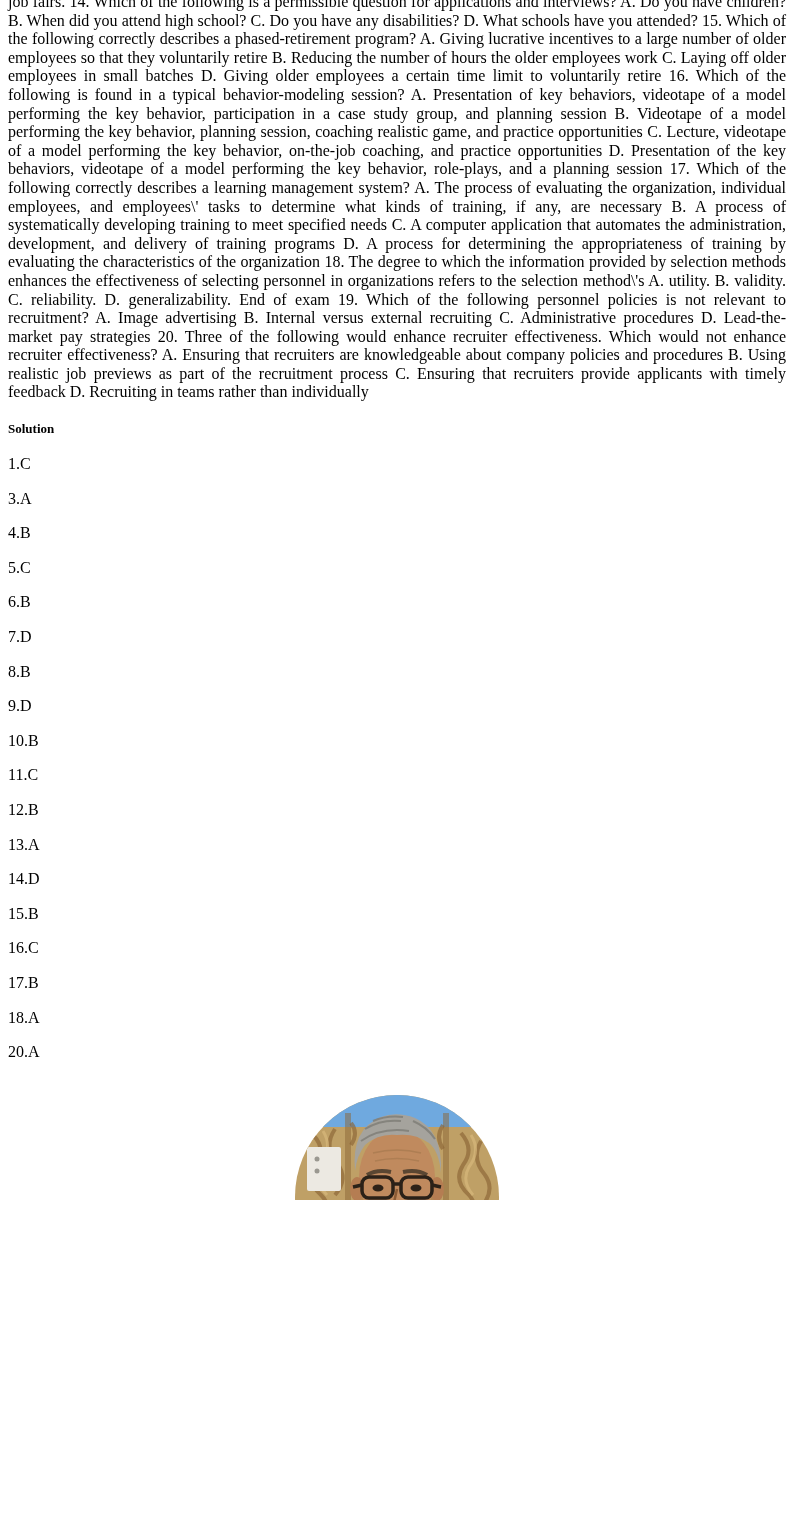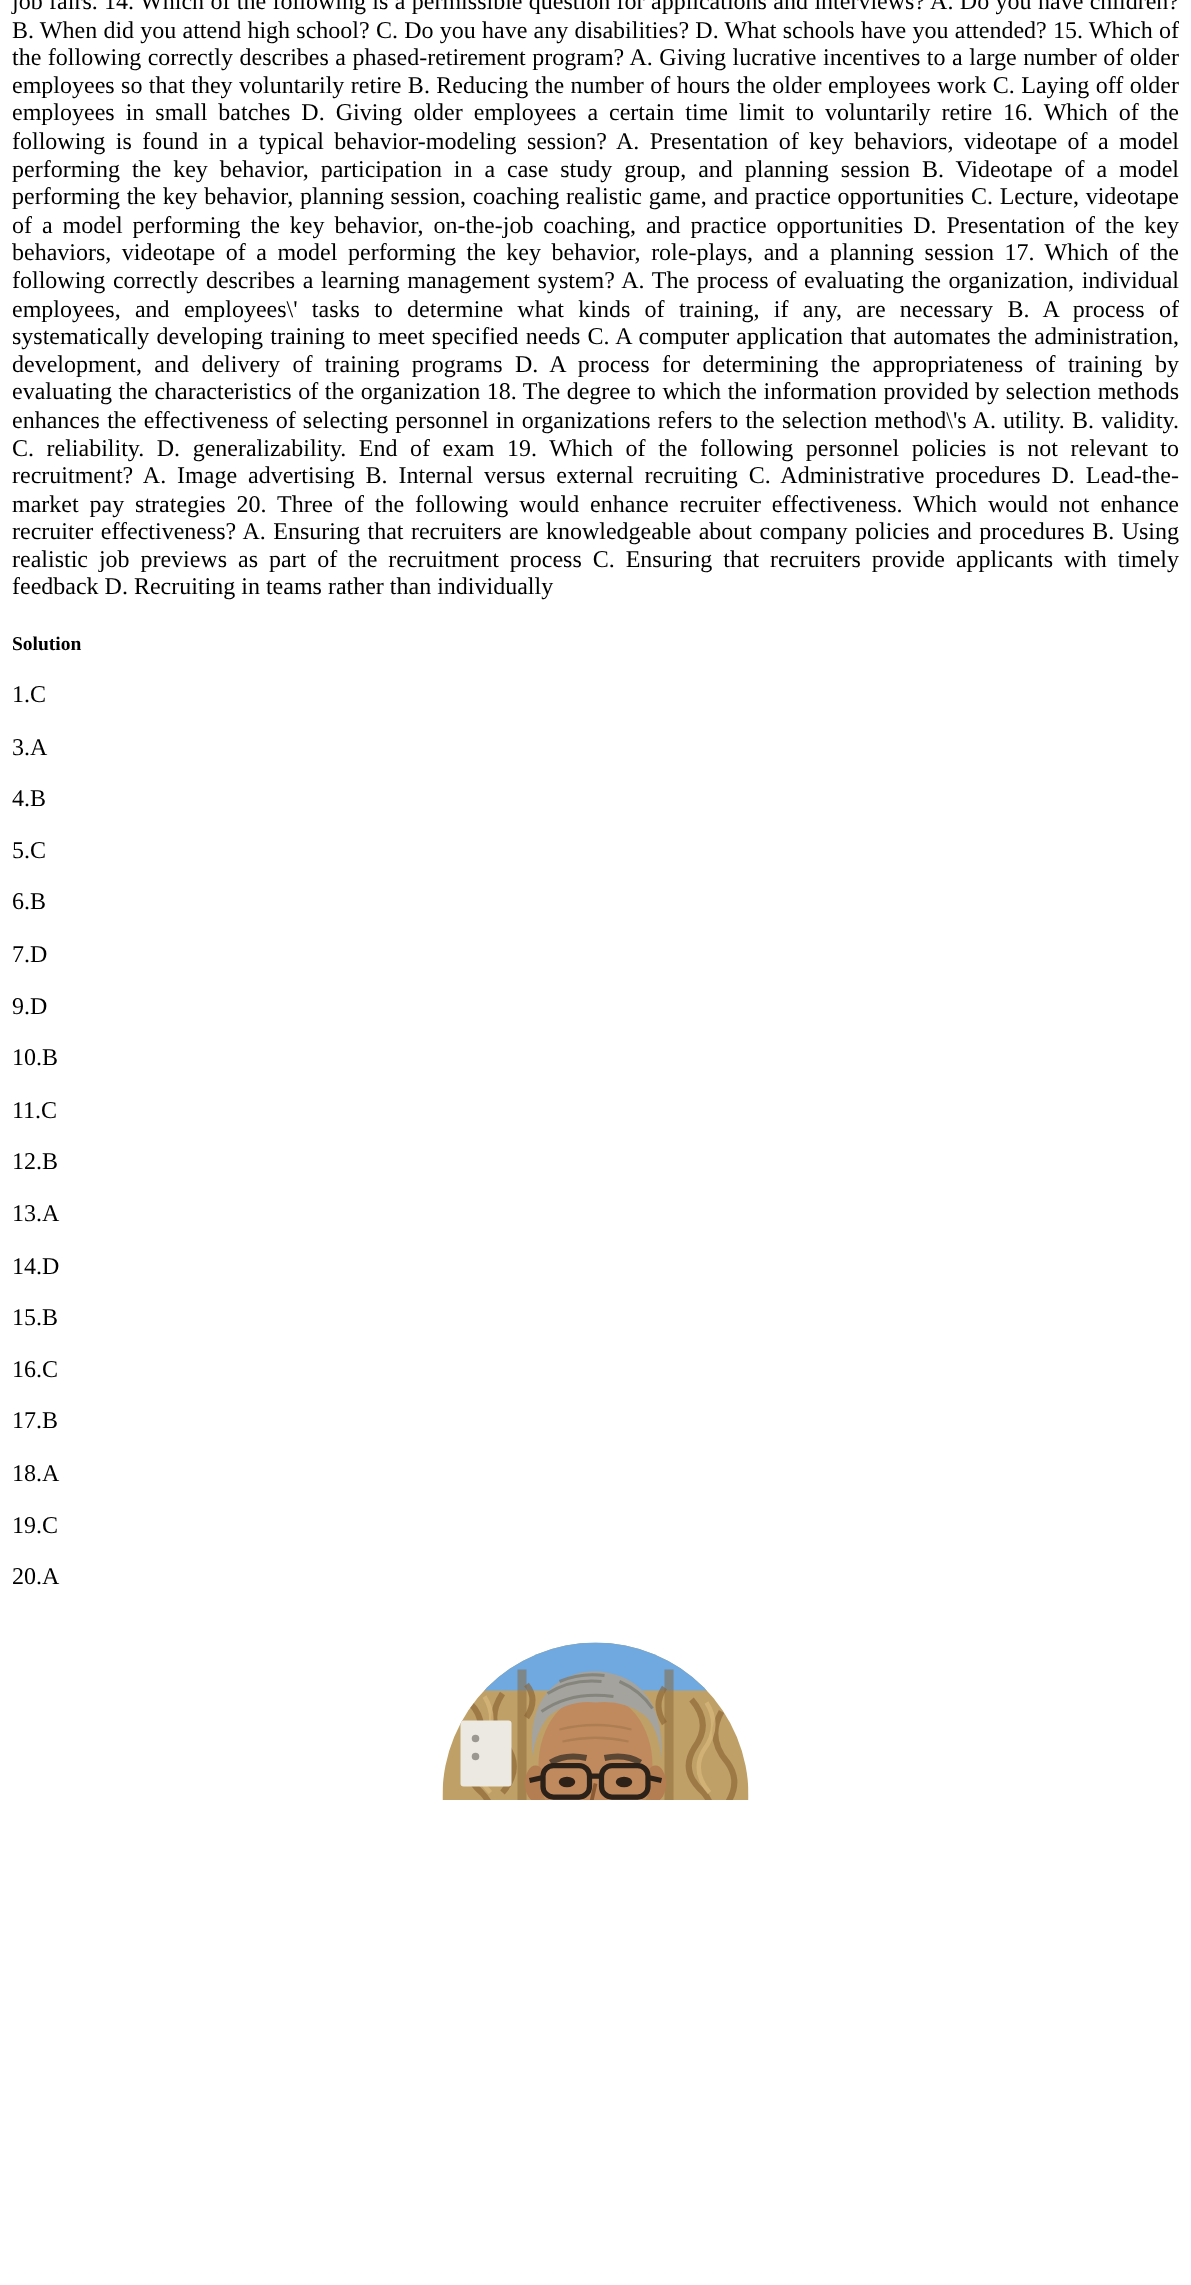--- a/index.html
+++ b/index.html
@@ -54,31 +54,31 @@
   <p class="questions">job fairs. 14. Which of the following is a permissible question for applications and interviews? A. Do you have children? B. When did you attend high school? C. Do you have any disabilities? D. What schools have you attended? 15. Which of the following correctly describes a phased-retirement program? A. Giving lucrative incentives to a large number of older employees so that they voluntarily retire B. Reducing the number of hours the older employees work C. Laying off older employees in small batches D. Giving older employees a certain time limit to voluntarily retire 16. Which of the following is found in a typical behavior-modeling session? A. Presentation of key behaviors, videotape of a model performing the key behavior, participation in a case study group, and planning session B. Videotape of a model performing the key behavior, planning session, coaching realistic game, and practice opportunities C. Lecture, videotape of a model performing the key behavior, on-the-job coaching, and practice opportunities D. Presentation of the key behaviors, videotape of a model performing the key behavior, role-plays, and a planning session 17. Which of the following correctly describes a learning management system? A. The process of evaluating the organization, individual employees, and employees\' tasks to determine what kinds of training, if any, are necessary B. A process of systematically developing training to meet specified needs C. A computer application that automates the administration, development, and delivery of training programs D. A process for determining the appropriateness of training by evaluating the characteristics of the organization 18. The degree to which the information provided by selection methods enhances the effectiveness of selecting personnel in organizations refers to the selection method\'s A. utility. B. validity. C. reliability. D. generalizability. End of exam 19. Which of the following personnel policies is not relevant to recruitment? A. Image advertising B. Internal versus external recruiting C. Administrative procedures D. Lead-the-market pay strategies 20. Three of the following would enhance recruiter effectiveness. Which would not enhance recruiter effectiveness? A. Ensuring that recruiters are knowledgeable about company policies and procedures B. Using realistic job previews as part of the recruitment process C. Ensuring that recruiters provide applicants with timely feedback D. Recruiting in teams rather than individually</p>
 
   <h3 class="solution-heading">Solution</h3>
 
   <p class="answer">1.C</p>
   <p class="answer">3.A</p>
   <p class="answer">4.B</p>
   <p class="answer">5.C</p>
   <p class="answer">6.B</p>
   <p class="answer">7.D</p>
+  <p class="answer">8.B</p>
   <p class="answer">9.D</p>
   <p class="answer">10.B</p>
   <p class="answer">11.C</p>
   <p class="answer">12.B</p>
   <p class="answer">13.A</p>
   <p class="answer">14.D</p>
   <p class="answer">15.B</p>
   <p class="answer">16.C</p>
   <p class="answer">17.B</p>
   <p class="answer">18.A</p>
-  <p class="answer">19.C</p>
   <p class="answer">20.A</p>
 
   <div class="avatar-wrap">
     <svg width="204" height="204" viewBox="0 0 204 204" xmlns="http://www.w3.org/2000/svg">
       <defs>
         <clipPath id="avclip">
             <circle cx="102" cy="102" r="102"></circle>
           </clipPath>
       </defs>
       <g clip-path="url(#avclip)">

